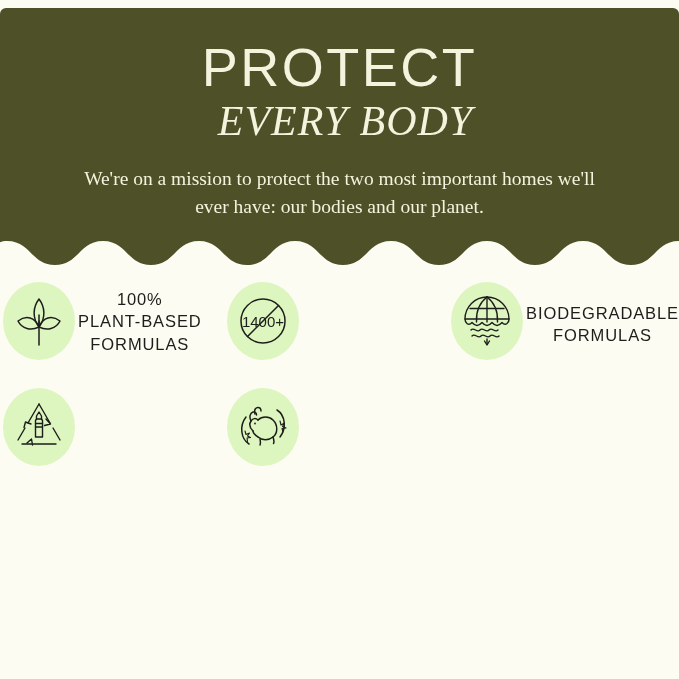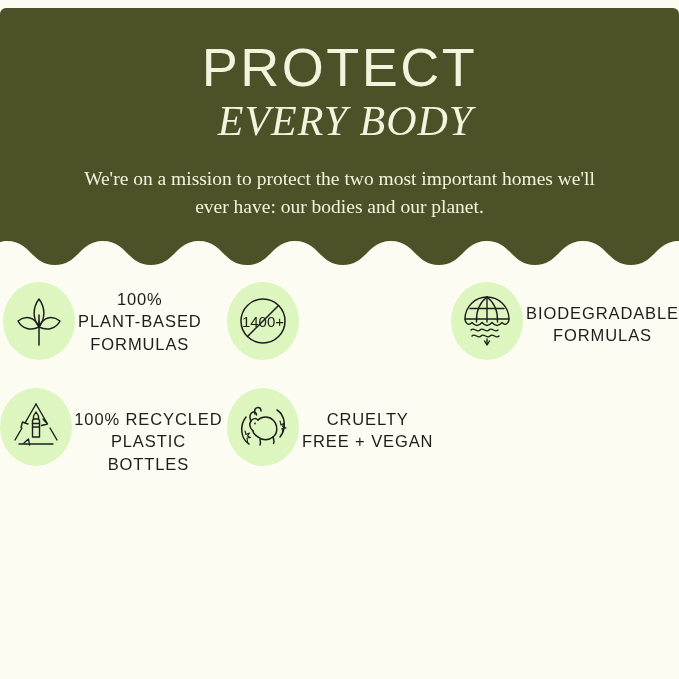--- a/index.html
+++ b/index.html
@@ -257,22 +257,20 @@
             <path d="M37 22 L41.5 27 L35.5 28.5"></path>
             <path d="M18 46 L22.5 42 L23.5 48"></path>
             <path d="M15 30.5 L16.5 25 L22 27"></path>
             <path d="M30 15 L27.5 19 L27.5 22 L26.5 23.5 L26.5 40 L33.5 40 L33.5 23.5 L32.5 22 L32.5 19 Z"></path>
             <line x1="27.5" y1="22" x2="32.5" y2="22"></line>
             <line x1="26.5" y1="26.5" x2="33.5" y2="26.5"></line>
             <line x1="26.5" y1="30" x2="33.5" y2="30"></line>
           </g>
         </svg>
       </div>
-      <div class="feature-label">100% RECYCLED
-PLASTIC BOTTLES</div>
     </div>
 
     <div class="feature row2">
       <div class="icon-wrap">
         <div class="icon-blob"></div>
         <svg class="icon-svg" viewBox="0 0 60 60">
           <g fill="none" stroke="#1d1d1b" stroke-width="1.5" stroke-linecap="round" stroke-linejoin="round">
             <path d="M44 13 C52 18 54 31 47 40"></path>
             <path d="M16 47 C8 42 6 29 13 20"></path>
             <path d="M20 34 C17 31 16 27 18 24 C20 21 23 21 25 23"></path>
@@ -281,18 +279,16 @@
             <path d="M25 23 C29 19 36 19 40 23 C45 28 45 36 40 40 C36 43.5 29 43.5 25 40"></path>
             <path d="M25 40 C22 38 20 36 20 34"></path>
             <path d="M40 40 C41 43 41.5 45 40.5 46.5"></path>
             <path d="M27 42 C27.5 45 28 46.5 27 48"></path>
             <circle cx="22" cy="26.5" r="0.9" fill="#1d1d1b" stroke="none"></circle>
             <path d="M47 24 L48 28 L51.5 26 L49.5 29.5 L53 31 L49 31.5 L50 35" stroke-width="1.1"></path>
             <path d="M12 34 L13 37.5 L16.5 36 L14.5 39 L17.5 40.5 L14 41 L14.5 44.5" stroke-width="1.1"></path>
           </g>
         </svg>
       </div>
-      <div class="feature-label">CRUELTY
-FREE + VEGAN</div>
     </div>
 
   </div>
 </div>
 
 </body></html>

